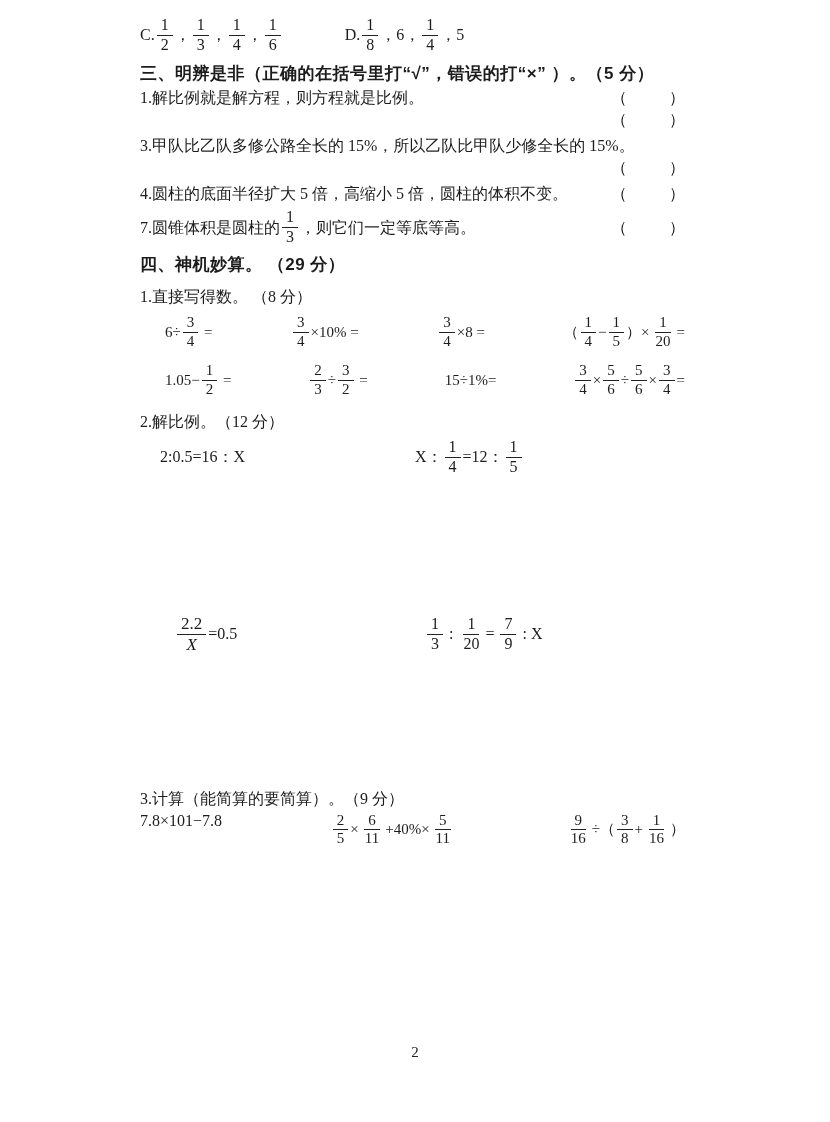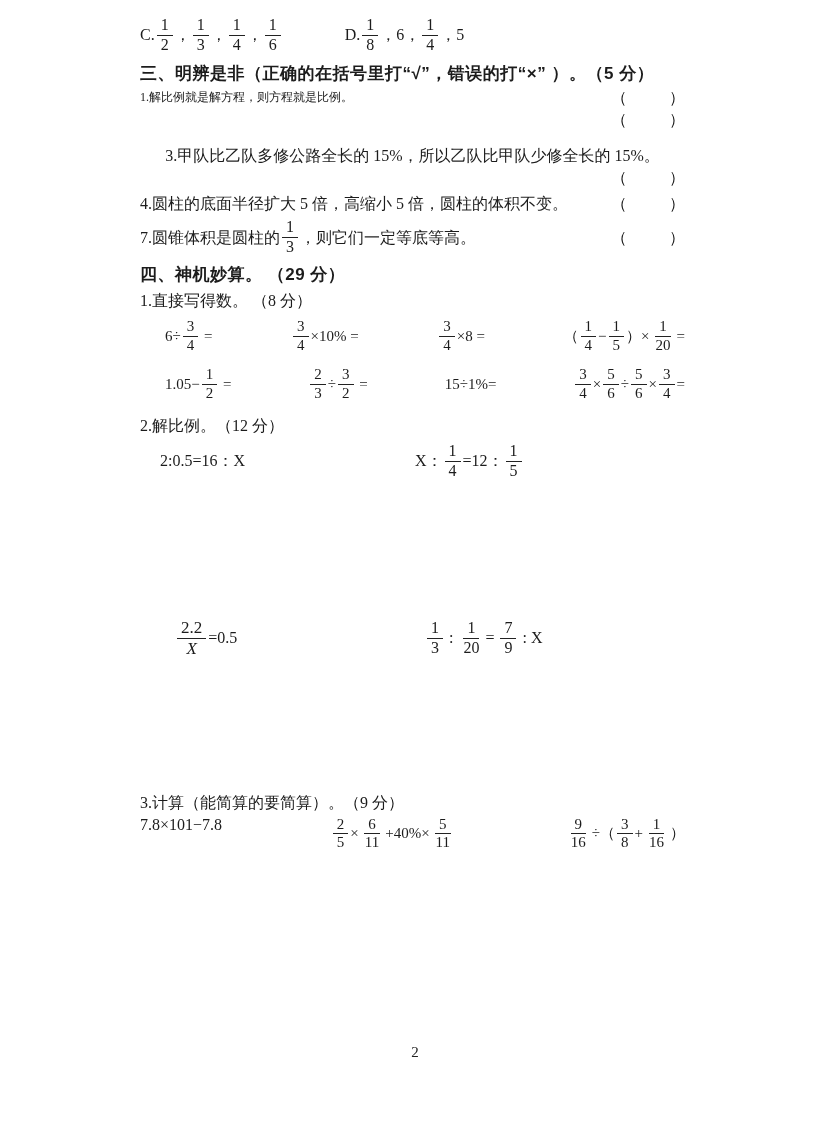--- a/index.html
+++ b/index.html
@@ -26,21 +26,21 @@
 
   
   .tf-item{display:flex;justify-content:space-between;align-items:center;min-height:23px;font-size:16px;line-height:23px;}
   .tf-item.tall{min-height:44px;}
   .tf-text{display:inline-flex;align-items:center;white-space:nowrap;}
   .bracket-line{display:flex;justify-content:flex-end;min-height:23px;align-items:center;}
   .bracket{display:inline-flex;align-items:center;font-size:16px;}
   .bracket .gap{display:inline-block;width:42px;}
 
   
-  .sub-label{font-size:16px;line-height:23px;margin-top:2px;}
+  .sub-label{font-size:16px;line-height:23px;margin-top:8px;}
   .sub-label.gap-top{margin-top:125px;}
 
   
   .expr{display:inline-flex;align-items:center;white-space:nowrap;font-size:15px;}
   .math-row{display:flex;justify-content:space-between;align-items:center;height:48px;padding-left:25px;}
   .prop-row{display:flex;align-items:center;height:48px;}
   .prop-row .p-left{margin-left:20px;width:255px;}
   .prop-row.second{height:56px;margin-top:125px;}
   .prop-row.second .p-left{margin-left:35px;width:250px;}
   .calc-row{display:flex;justify-content:space-between;align-items:flex-start;height:56px;margin-top:2px;}
@@ -99,39 +99,39 @@
             <span class="num">1</span>
             <span class="den">4</span>
           </span>
           <span class="tk">，5</span>
         </span>
     </div>
 
     <div class="sec-heading">三、明辨是非（正确的在括号里打“√”，错误的打“×” ）。（5 分）</div>
 
     <div class="tf-item">
-      <span class="tf-text expr" style="font-size:12px;">
+      <span class="tf-text expr" style="font-size:16px;">
           <span class="tk">1.解比例就是解方程，则方程就是比例。</span>
         </span>
       <span class="bracket">
         <span>（</span>
           <span class="gap"></span>
           <span>）</span>
       </span>
     </div>
 
     <div class="bracket-line">
       <span class="bracket">
         <span>（</span>
           <span class="gap"></span>
           <span>）</span>
       </span>
     </div>
 
-    <div class="tf-item" style="margin-top:12px;justify-content:center;">
+    <div class="tf-item" style="margin-top:2px;">
       <span class="tf-text expr" style="font-size:16px;">
           <span class="tk">3.甲队比乙队多修公路全长的 15%，所以乙队比甲队少修全长的 15%。</span>
         </span>
     </div>
     <div class="bracket-line">
       <span class="bracket">
         <span>（</span>
           <span class="gap"></span>
           <span>）</span>
       </span>

